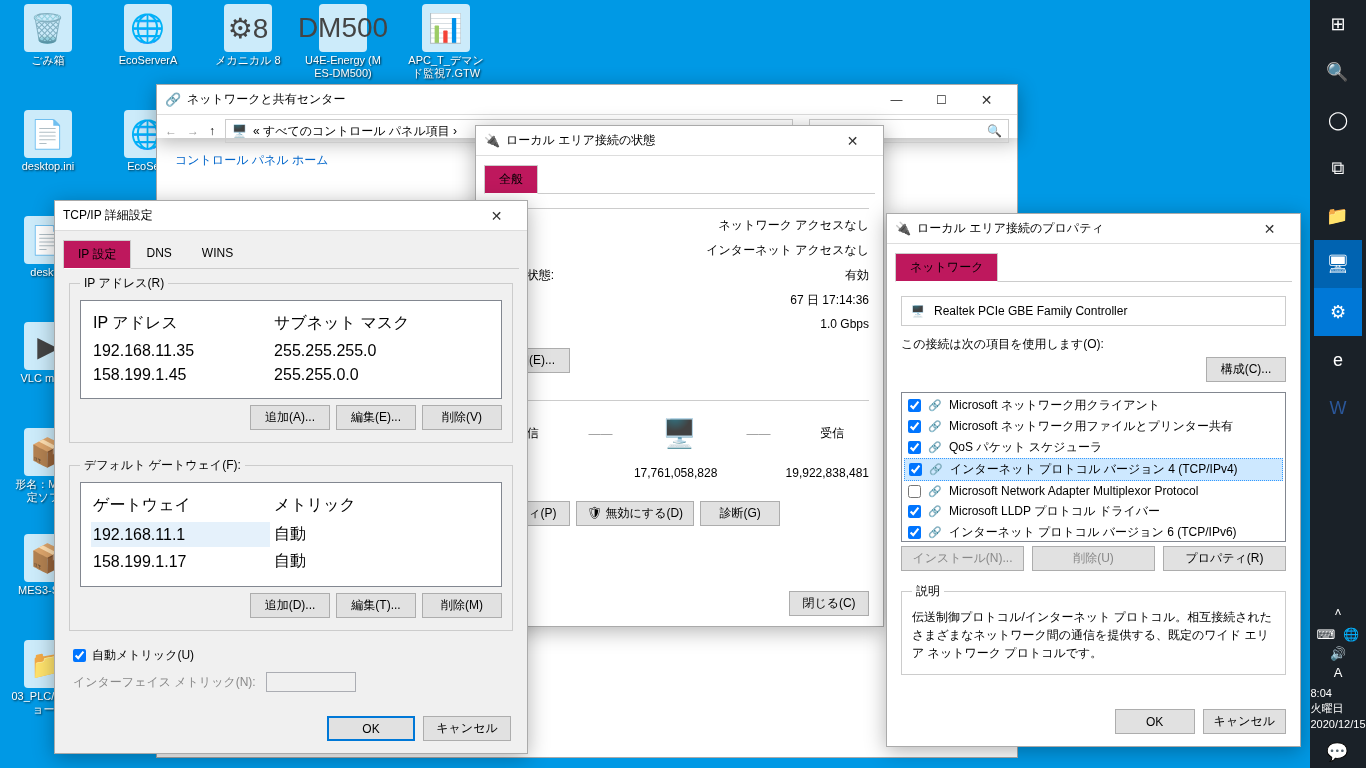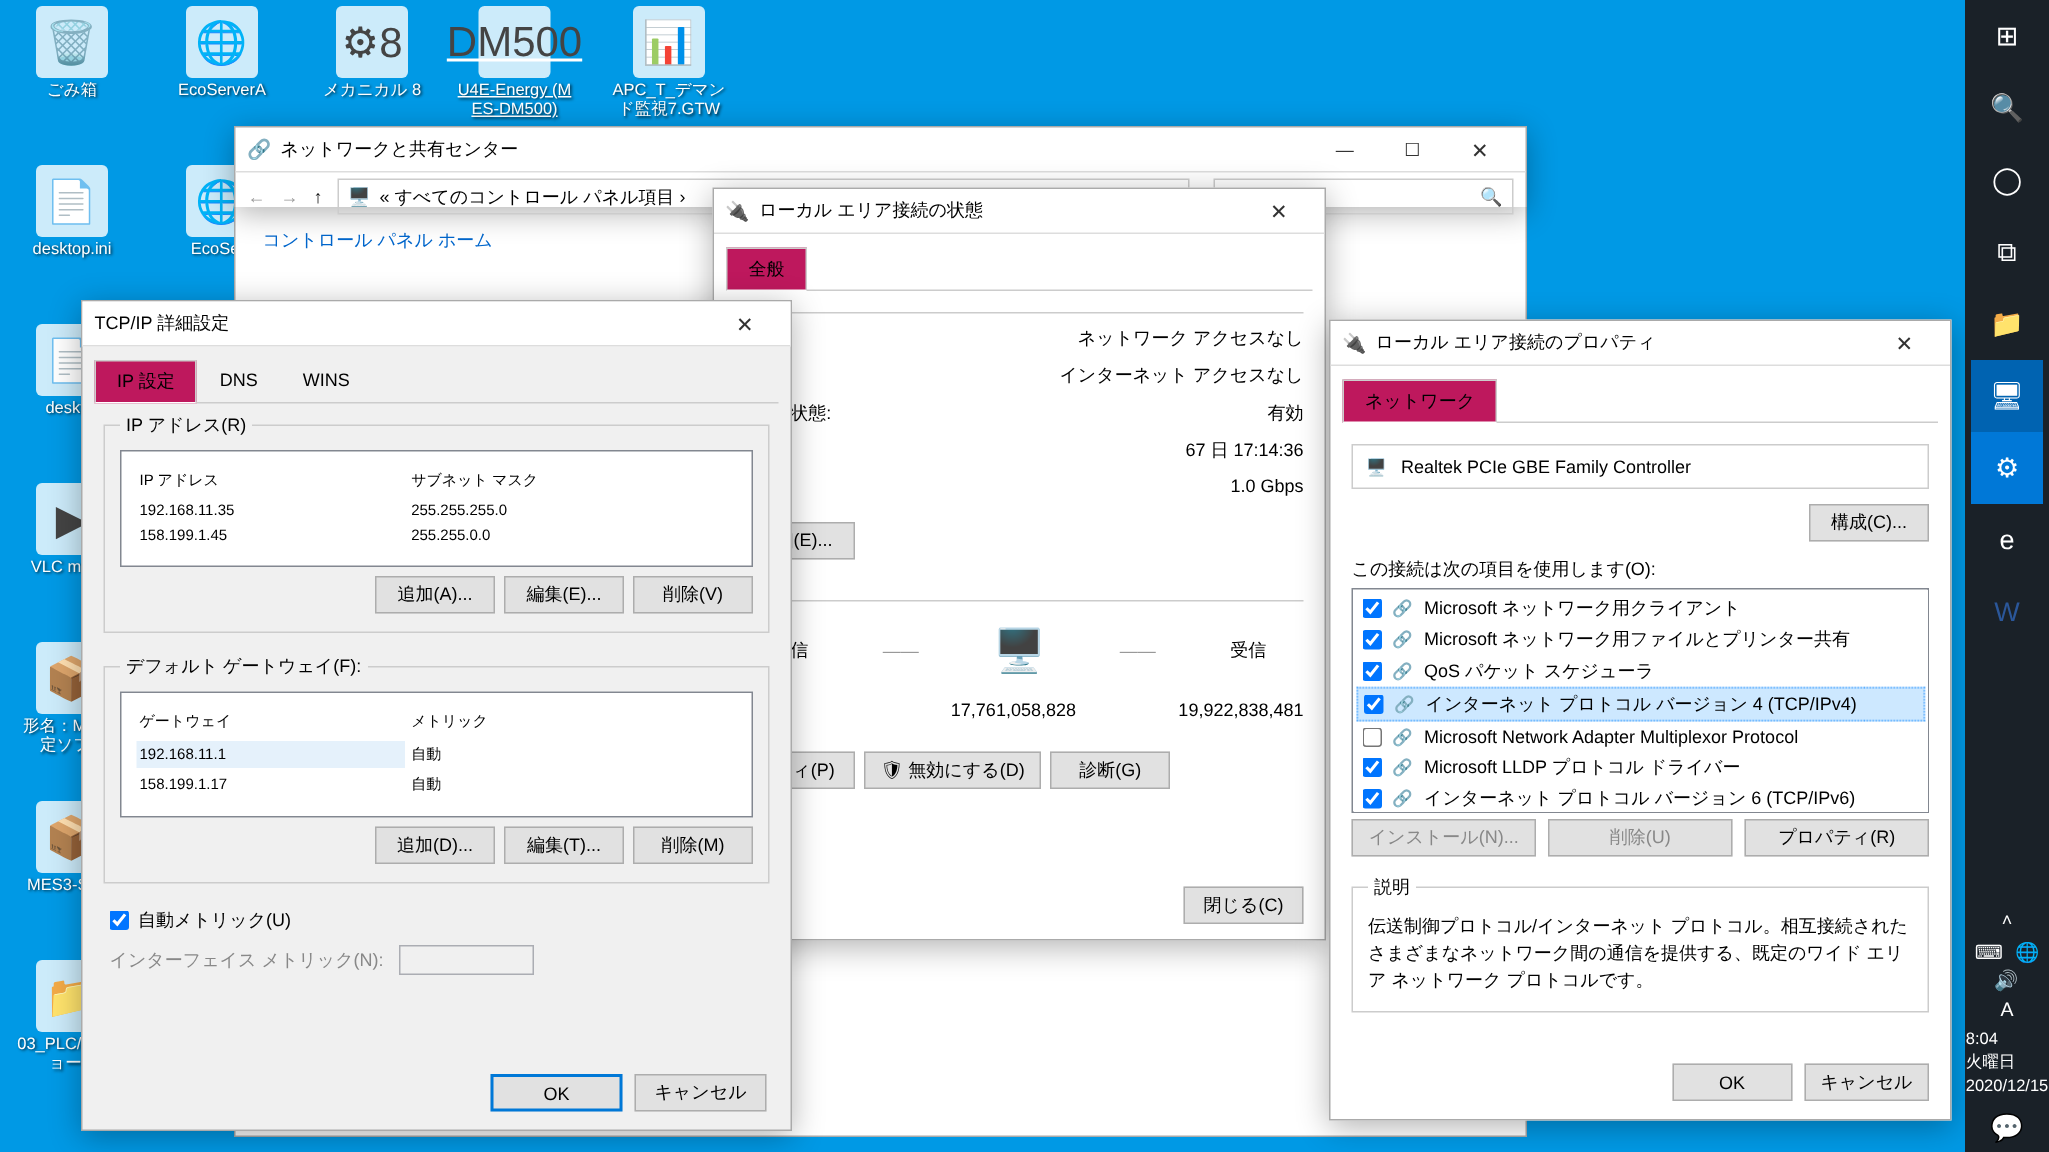--- a/index.html
+++ b/index.html
@@ -25,21 +25,21 @@
 
 .btn { background: #e1e1e1; border: 1px solid #adadad; font-size: 12px; padding: 3px 10px; min-width: 80px; cursor: pointer; }
 .btn.primary { border: 2px solid #0078d7; }
 fieldset { border: 1px solid #ccc; padding: 8px 10px 12px; font-size: 12px; }
 legend { font-size: 12px; padding: 0 4px; }
 
 .tabs { display: flex; border-bottom: 1px solid #ccc; margin: 8px 8px 0; }
 .tab { padding: 5px 14px; font-size: 12px; border: 1px solid transparent; cursor: pointer; position: relative; top: 1px; }
 .tab.active { border: 1px solid #ccc; border-bottom-color: #fff; background: #be185d; }
 
-.tbl { width: 100%; font-size: 10px; }
+.tbl { width: 100%; font-size: 16px; }
 .tbl th { text-align: left; font-weight: normal; padding: 4px 2px; }
 .tbl td { padding: 2px; }
 
 .checkbox-row { display: flex; align-items: center; gap: 6px; font-size: 12px; padding: 2px 4px; }
 .checkbox-row.selected { background: #cde8ff; border: 1px dotted #3399ff; }
 .net-icon { width: 16px; height: 16px; display: inline-flex; align-items:center; justify-content:center; font-size: 11px; }
 
 input[type=text] { border: 1px solid #abadb3; font-size: 12px; padding: 2px 4px; }
 
 
@@ -78,21 +78,21 @@
       <div class="lbl">ごみ箱</div>
     </div>
     <div class="desktop-icon" style="left: 110px; top: 4px;">
       <div class="ico">🌐</div>
       <div class="lbl">EcoServerA</div>
     </div>
     <div class="desktop-icon" style="left: 210px; top: 4px;">
       <div class="ico">⚙8</div>
       <div class="lbl">メカニカル 8</div>
     </div>
-    <div class="desktop-icon" style="left: 305px; top: 4px; text-decoration: underline;">
+    <div class="desktop-icon" style="left: 305px; top: 4px;">
       <div class="ico">DM500</div>
       <div class="lbl">U4E-Energy (MES-DM500)</div>
     </div>
     <div class="desktop-icon" style="left: 408px; top: 4px;">
       <div class="ico">📊</div>
       <div class="lbl">APC_T_デマンド監視7.GTW</div>
     </div>
     <div class="desktop-icon" style="left: 10px; top: 110px;">
       <div class="ico">📄</div>
       <div class="lbl">desktop.ini</div>
@@ -214,22 +214,22 @@
     <span class="winbtn close-x">✕</span>
   </div>
   <div class="tabs">
     <div class="tab active">ネットワーク</div>
   </div>
   <div class="content">
     <div class="conn-box">
       <span class="net-icon">🖥️</span>
       <span>Realtek PCIe GBE Family Controller</span>
     </div>
+    <div style="margin-bottom:4px;">この接続は次の項目を使用します(O):</div>
     <div style="text-align:right; margin-bottom:10px;"><button class="btn">構成(C)...</button></div>
-    <div style="margin-bottom:4px;">この接続は次の項目を使用します(O):</div>
     <div class="items" id="props-items">
         <div class="checkbox-row">
           <input type="checkbox" checked="" style="">
           <span class="net-icon">🔗</span>
           <span>Microsoft ネットワーク用クライアント</span>
         </div>
         <div class="checkbox-row">
           <input type="checkbox" checked="" style="">
           <span class="net-icon">🔗</span>
           <span>Microsoft ネットワーク用ファイルとプリンター共有</span>

